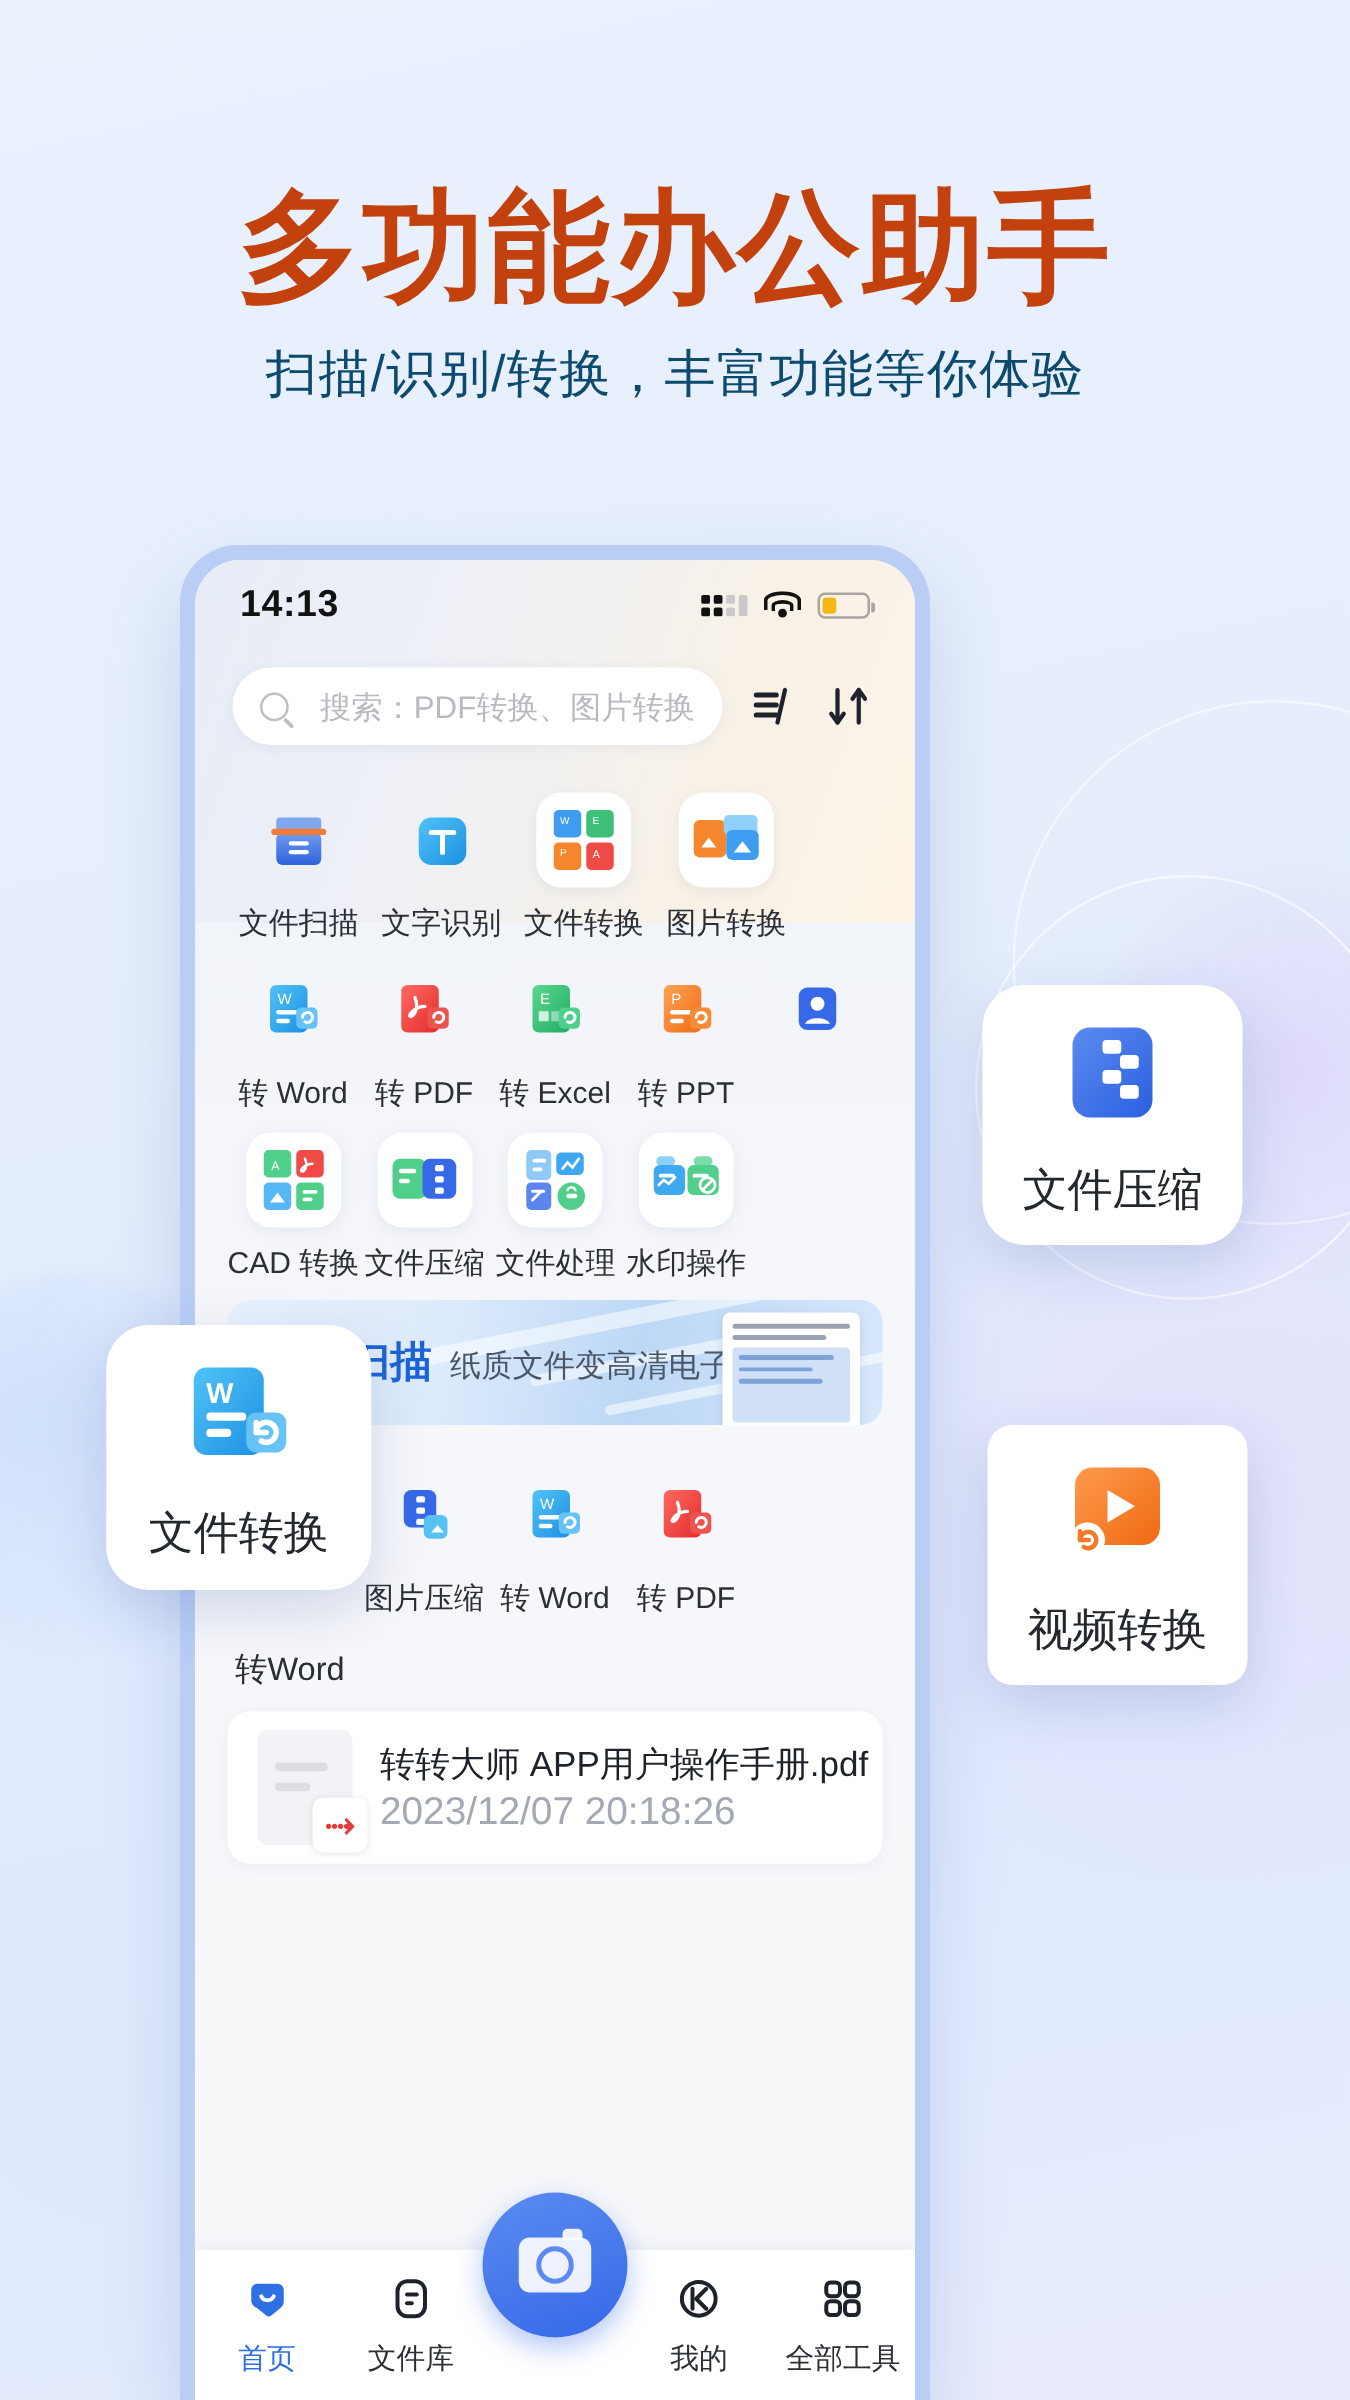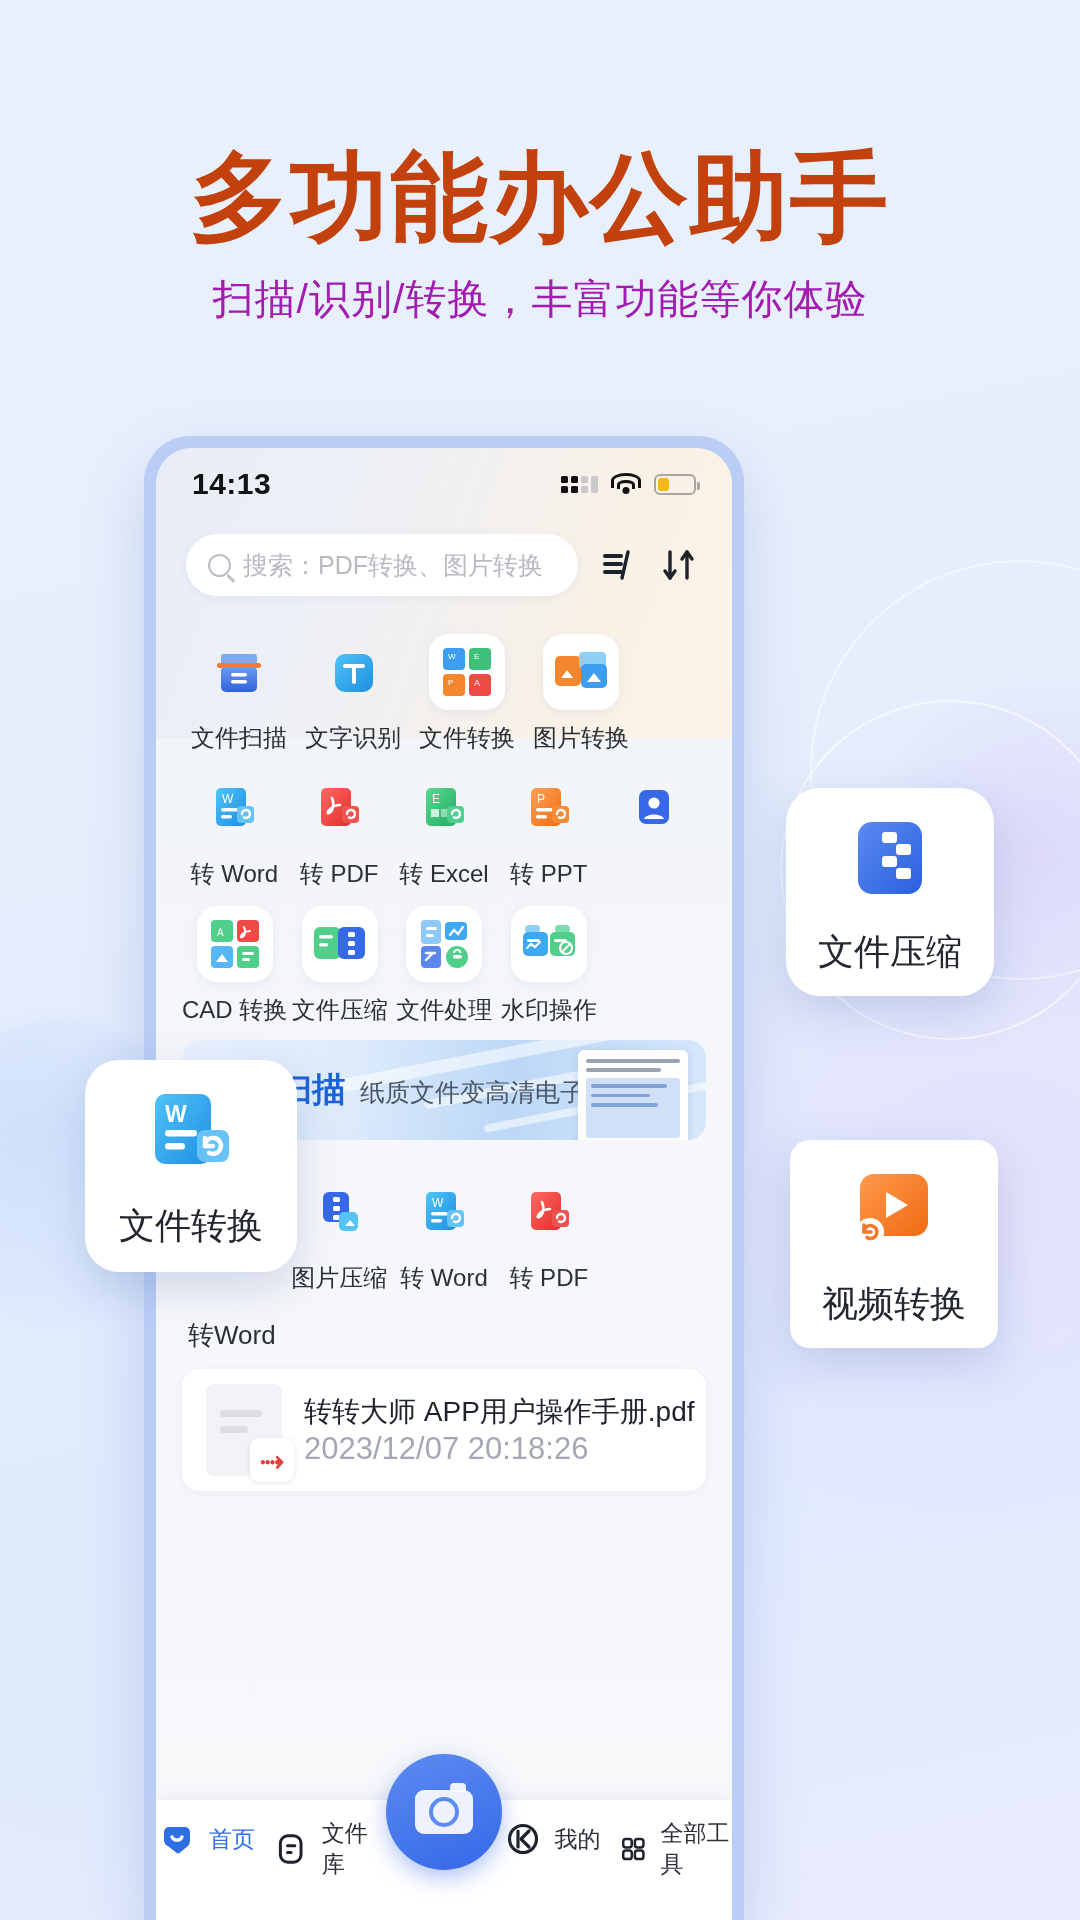--- a/index.html
+++ b/index.html
@@ -24,21 +24,21 @@
   .arc2 { position:absolute; right:-150px; top:560px; width:420px; height:420px;
          border-radius:50%; border:2px solid rgba(255,255,255,.5); }
 
   
   .headline-wrap { position:absolute; top:148px; left:0; right:0; text-align:center; }
   .headline {
     font-size:98px; font-weight:bold; color:#c2410c; letter-spacing:2px;
     line-height:1.0; white-space:nowrap;
   }
   .subhead {
-    margin-top:26px; font-size:41px; color:#a21caf; letter-spacing:1px; white-space:nowrap;
+    margin-top:26px; font-size:41px; color:#0c4a6e; letter-spacing:1px; white-space:nowrap;
   }
 
   
   .phone {
     position:absolute; left:144px; top:436px; width:600px; height:1490px;
     border-radius:46px 46px 0 0;
     background:#b9cdf5;
     padding:12px 12px 0 12px;
     box-shadow:0 28px 60px rgba(76,110,180,.22);
   }
@@ -75,20 +75,21 @@
   .batt:after { content:""; position:absolute; right:-6px; top:6px; width:3.5px; height:8px;
                 background:#a9a5a0; border-radius:0 2px 2px 0; }
 
   
   .searchrow { position:relative; display:flex; align-items:center; gap:16px;
                padding:14px 30px 0 30px; }
   .searchbox {
     flex:1; height:62px; background:#fff; border-radius:31px; display:flex;
     align-items:center; gap:12px; padding:0 22px;
     box-shadow:0 2px 10px rgba(120,140,180,.10);
+    justify-content:space-between;
   }
   .mag { width:23px; height:23px; border:2.6px solid #bcbfc6; border-radius:50%;
          position:relative; flex:none; }
   .mag:after { content:""; position:absolute; right:-7px; bottom:-5px; width:10px; height:2.6px;
                background:#bcbfc6; transform:rotate(45deg); border-radius:2px; }
   .ph { font-size:25px; color:#b7bac1; white-space:nowrap; }
   .hdr-ico { width:46px; height:46px; flex:none; position:relative; }
 
   
   .tools { position:relative; padding:22px 26px 0 26px; }
@@ -138,21 +139,21 @@
                          background:#fff; border-radius:9px; display:flex; align-items:center;
                          justify-content:center; box-shadow:0 1px 5px rgba(0,0,0,.10);
                          color:#e8393a; font-size:30px; font-weight:bold; line-height:1; }
   .rec-name { font-size:28px; color:#1e222a; white-space:nowrap; }
   .rec-time { font-size:31px; color:#a3a8b2; }
 
   
   .navbar { position:absolute; left:0; right:0; bottom:0; height:126px; background:#fff;
             display:flex; align-items:flex-start; padding-top:18px;
             box-shadow:0 -3px 14px rgba(120,140,180,.10); }
-  .nav-item { flex:1; display:flex; flex-direction:row; align-items:center; gap:11px; }
+  .nav-item { flex:1; display:flex; flex-direction:column; align-items:center; gap:11px; }
   .nav-item .nlbl { font-size:23px; color:#2b2f36; }
   .nav-item.active .nlbl { color:#2f6fe4; }
   .nav-center { flex:1; }
   .fab { position:absolute; left:50%; transform:translateX(-50%); bottom:56px;
          width:116px; height:116px; border-radius:50%;
          background:linear-gradient(160deg,#5b8bf0 0%,#3668e8 100%);
          box-shadow:0 8px 22px rgba(50,100,225,.38);
          display:flex; align-items:center; justify-content:center; }
   .cam { width:58px; height:44px; border-radius:9px; background:rgba(255,255,255,.9);
          position:relative; }

